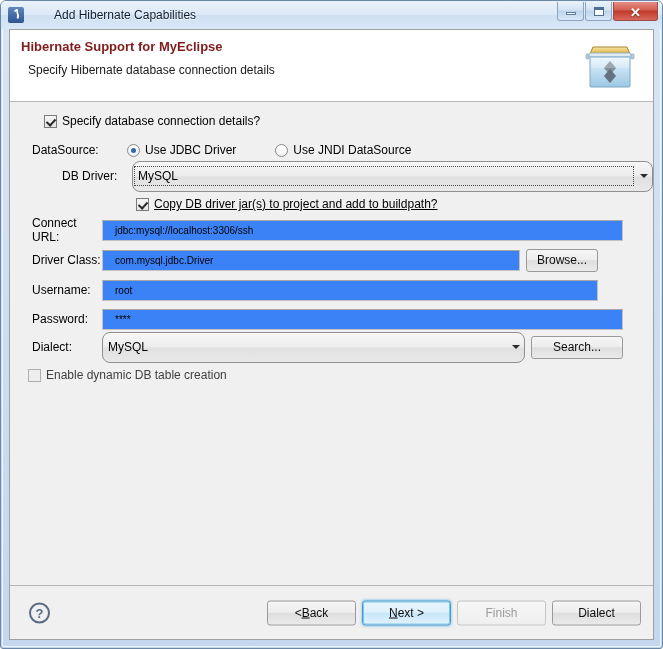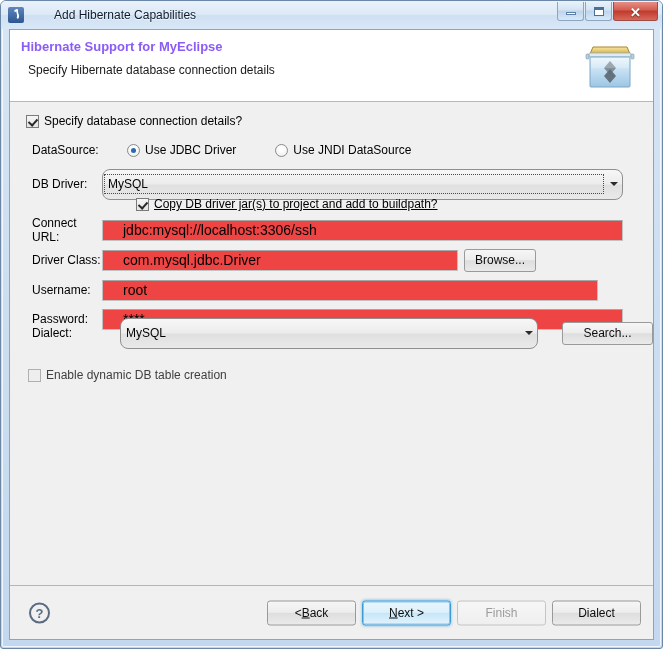--- a/index.html
+++ b/index.html
@@ -146,21 +146,21 @@
     border-bottom: 1px solid #b8b8b8;
     height: 72px;
     box-sizing: border-box;
     position: relative;
     padding: 9px 0 0 11px;
     flex: 0 0 auto;
   }
   .header-title {
     font-size: 13px;
     font-weight: bold;
-    color: #8b5cf6;
+    color: #7f1d1d;
     margin-bottom: 9px;
   }
   .header-sub {
     font-size: 12px;
     color: #1a1a1a;
     padding-left: 7px;
   }
   .header-icon {
     position: absolute;
     right: 14px;
@@ -241,26 +241,26 @@
     left: 3px; top: 3px;
     width: 5px; height: 5px;
     border-radius: 50%;
     background: #2a6ab0;
   }
 
   
   .txt {
     height: 21px;
     box-sizing: border-box;
-    background: #ef4444;
+    background: #3b82f6;
     border: 1px solid #c2c2c2;
     border-top-color: #a6a6a6;
-    font-size: 14px;
+    font-size: 10px;
     line-height: 19px;
-    padding: 0 20px;
+    padding: 0 12px;
     color: #000;
     overflow: hidden;
     white-space: nowrap;
   }
 
   
   .combo {
     height: 31px;
     box-sizing: border-box;
     border: 1px solid #8f8f8f;
@@ -411,39 +411,39 @@
         <rect x="9" y="20" width="40" height="30" rx="1" fill="url(#boxg)" stroke="#7fa7c6" stroke-width="1"></rect>
         <path d="M29 24 L35 31 L29 38 L23 31 Z" fill="#7d8a94" opacity="0.95"></path>
         <path d="M29 32 L35 39 L29 46 L23 39 Z" fill="#5f6d78" opacity="0.95"></path>
         <rect x="10" y="21" width="38" height="10" fill="#ffffff" opacity="0.22"></rect>
       </svg>
     </div>
 
     <div class="form">
 
       <div class="row" style="top:8px;">
-        <div style="display:flex;align-items:center;padding-left:16px;">
+        <div style="display:flex;align-items:center;padding-left:34px;">
           <span class="cb checked"></span>
           <span class="cb-label">Specify database connection details?</span>
         </div>
       </div>
 
       <div class="row" style="top:37px;">
         <div class="lbl">DataSource:</div>
         <div style="display:flex;align-items:center;margin-left:25px;">
           <span class="rb selected"></span>
           <span class="cb-label">Use JDBC Driver</span>
         </div>
         <div style="display:flex;align-items:center;margin-left:39px;text-align:center;">
           <span class="rb"></span>
           <span class="cb-label">Use JNDI DataSource</span>
         </div>
       </div>
 
-      <div class="row" style="top:71px;">
+      <div class="row" style="top:63px;justify-content:flex-end;">
         <div class="lbl">DB Driver:</div>
         <div class="combo focused" style="width:521px;">
           <span class="ctext">MySQL</span>
           <span class="arrow">
               <i></i>
             </span>
         </div>
       </div>
 
       <div class="row" style="top:91px;">
@@ -453,35 +453,35 @@
         </div>
       </div>
 
       <div class="row" style="top:117px;">
         <div class="lbl">Connect URL:</div>
         <div class="txt" style="width:521px;">jdbc:mysql://localhost:3306/ssh</div>
       </div>
 
       <div class="row" style="top:147px;">
         <div class="lbl">Driver Class:</div>
-        <div class="txt" style="width:356px;">com.mysql.jdbc.Driver</div>
+        <div class="txt" style="width:418px;">com.mysql.jdbc.Driver</div>
         <div class="btn" style="width:72px;margin-left:6px;">Browse...</div>
       </div>
 
       <div class="row" style="top:177px;">
         <div class="lbl">Username:</div>
         <div class="txt" style="width:496px;">root</div>
       </div>
 
       <div class="row" style="top:206px;">
         <div class="lbl">Password:</div>
         <div class="txt" style="width:521px;">****</div>
       </div>
 
-      <div class="row" style="top:220px;gap:18px;">
+      <div class="row" style="top:234px;">
         <div class="lbl">Dialect:</div>
         <div class="combo" style="width:423px;">
           <span class="ctext">MySQL</span>
           <span class="arrow">
               <i></i>
             </span>
         </div>
         <div class="btn" style="width:92px;margin-left:6px;">Search...</div>
       </div>
 

